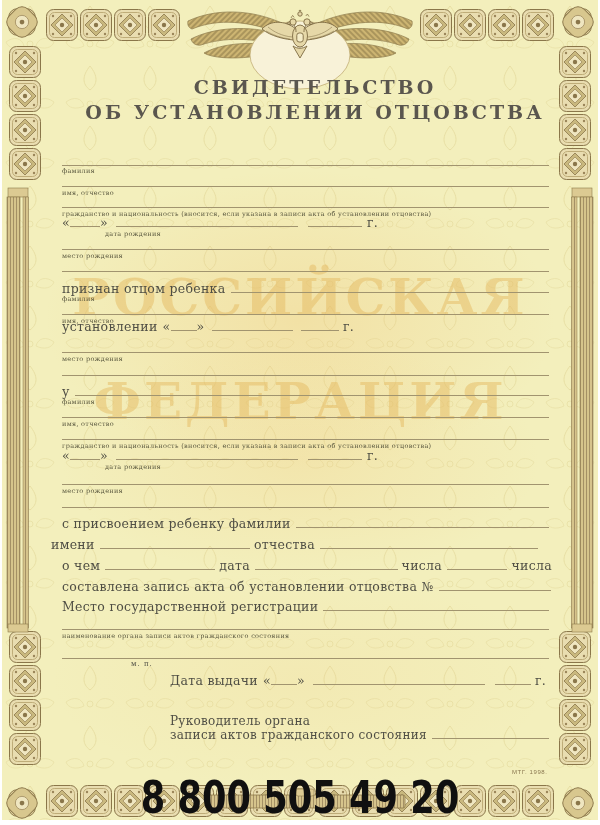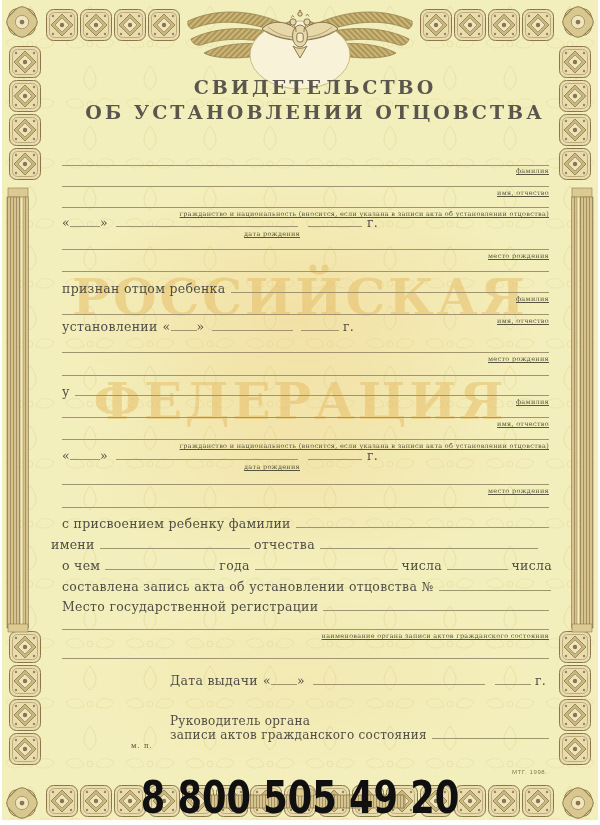--- a/index.html
+++ b/index.html
@@ -5,21 +5,21 @@
   html,body{margin:0;padding:0;background:#fff;}
   .page{position:relative;width:600px;height:825px;background:#fff;overflow:hidden;
         font-family:"DejaVu Serif",serif;}
   svg.bg{position:absolute;left:0;top:0;z-index:0;}
   .wm{position:absolute;left:0;right:0;text-align:center;z-index:1;
       font:bold 50px "DejaVu Serif",serif;color:#e5ba60;opacity:.48;letter-spacing:3px;}
   .t{position:absolute;left:0;right:0;text-align:center;z-index:2;
      font:bold 19px "DejaVu Serif",serif;letter-spacing:3px;color:#5a564e;padding-left:30px;}
   .rule{position:absolute;height:0;border-top:1px solid #a1946f;z-index:2;}
   .cap{position:absolute;z-index:2;font:6.5px "DejaVu Serif",serif;color:#56543c;
-       text-align:right;letter-spacing:.3px;white-space:nowrap;text-decoration:underline;}
+       text-align:left;letter-spacing:.3px;white-space:nowrap;}
   .row{position:absolute;z-index:2;display:flex;align-items:flex-end;height:16px;
        font:12.5px "DejaVu Serif",serif;color:#4f4e44;white-space:nowrap;letter-spacing:.3px;}
   .row .fill{flex:1;border-bottom:1px solid #a1946f;margin:0 0 3px 0;height:0;}
   .row .ul{border-bottom:1px solid #a1946f;margin:0 0 3px 0;height:0;}
   .row .g8{width:8px;}.row .g10{width:10px;}.row .g5{width:5px;}.row .g4{width:4px;}
   .row .lb{margin-right:5px;}
   .row .lm{margin-left:4px;}
   .sm{font-size:12px;}
   .mp{position:absolute;z-index:2;font:7px "DejaVu Serif",serif;color:#4f4e44;letter-spacing:1px;}
   .head1{position:absolute;z-index:2;font:12px "DejaVu Serif",serif;color:#4f4e44;letter-spacing:.3px;}
@@ -253,21 +253,21 @@
   </div>
   <div class="row" style="left:51px;top:536px;width:487px">
     <span class="lb">имени</span>
     <span class="fill" style="flex:1"></span>
     <span class="lb lm">отчества</span>
     <span class="fill" style="flex:1.45"></span>
   </div>
   <div class="row" style="left:62px;top:557px;width:490px">
     <span class="lb">о чем</span>
     <span class="fill" style="flex:1"></span>
-    <span class="lb lm">года</span>
+    <span class="lb lm">дата</span>
     <span class="fill" style="flex:1.3"></span>
     <span class="lb lm">числа</span>
     <span class="fill" style="flex:.55"></span>
     <span class="lm">числа</span>
   </div>
   <div class="row" style="left:62px;top:578px">
     <span class="lb">составлена запись акта об установлении отцовства №</span>
     <span class="ul" style="width:112px"></span>
   </div>
   <div class="row" style="left:62px;top:598px;width:487px">
@@ -283,21 +283,21 @@
     <span>«</span>
     <span class="ul" style="width:26px"></span>
     <span>»</span>
     <span class="g8"></span>
       <span class="fill"></span>
     <span class="g10"></span>
       <span class="ul" style="width:36px"></span>
     <span class="g4"></span>
       <span>г.</span>
   </div>
-  <div class="mp" style="left:131px;top:742px">м. п.</div>
+  <div class="mp" style="left:131px;top:660px">м. п.</div>
   <div class="head1" style="left:170px;top:714px">Руководитель органа</div>
   <div class="row sm" style="left:170px;top:726px;width:379px">
     <span class="lb">записи актов гражданского состояния</span>
     <span class="fill"></span>
   </div>
 
   <div class="mtg" style="left:512px;top:769px">МТГ. 1998.</div>
   <div class="phone">8 800 505 49 20</div>
 
 </div>

